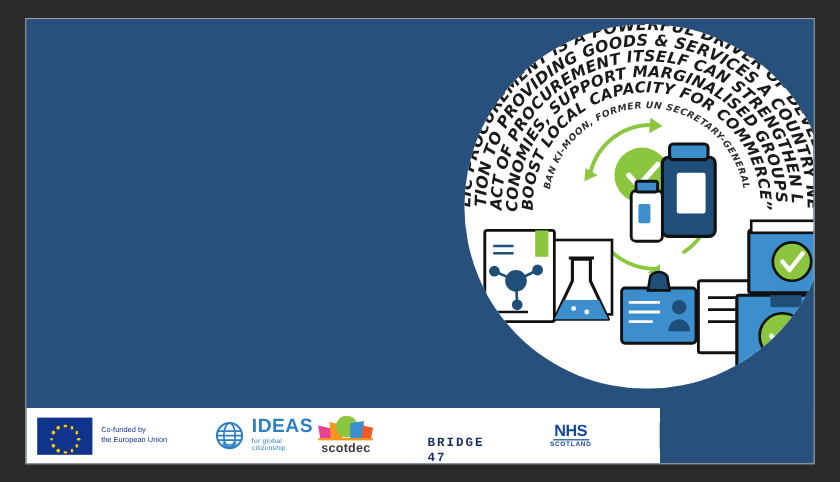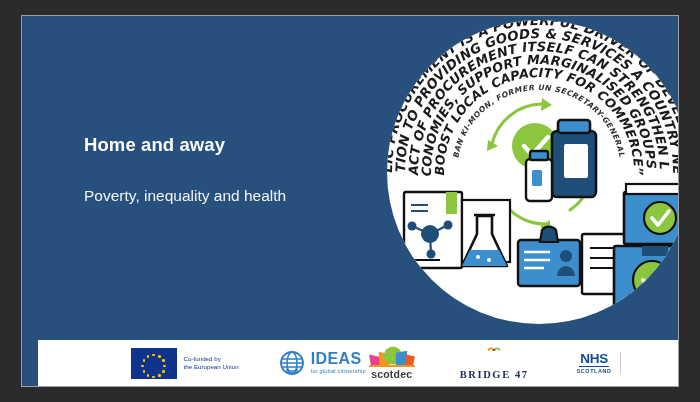--- a/index.html
+++ b/index.html
@@ -94,39 +94,39 @@
     font-size: 7.6px;
     font-weight: bold;
     font-style: italic;
     letter-spacing: 0.5px;
     fill: #2f2f2f;
   }
 
   
   .footer-band {
     position: absolute;
-    left: 16px;
+    left: 0;
     top: 324px;
-    width: 652px;
+    width: 528px;
     height: 46px;
     background: #ffffff;
     display: flex;
     align-items: center;
-    justify-content: center;
+    justify-content: flex-end;
   }
   .logo {
     display: flex;
     align-items: center;
     height: 34px;
   }
   .logo-eu     { margin-left: 24px; }
   .logo-ideas  { margin-left: 38px; }
   .logo-scotdec{ }
   .logo-bridge { margin-left: 42px; }
-  .logo-nhs    { margin-left: 48px; }
+  .logo-nhs    { margin-left: 48px; gap: 47px; }
   .logo-global { margin-left: 14px; }
 
   
   .eu-flag {
     width: 46px; height: 31px;
     background: #10338c;
     position: relative;
     overflow: hidden;
     flex: none;
   }
@@ -177,21 +177,21 @@
   }
 
   
   .bridge-wrap { display: flex; flex-direction: column; align-items: center; }
   .bridge-text {
     font-size: 10.5px;
     font-weight: bold;
     color: #1b2f63;
     letter-spacing: 1.6px;
     margin-top: 18px;
-    font-family: Liberation Serif, serif;
+    font-family: Liberation Mono, monospace;
   }
 
   
   .nhs-wrap { display: flex; flex-direction: column; align-items: center; }
   .nhs-main {
     font-size: 13.5px;
     font-weight: bold;
     color: #13499b;
     letter-spacing: -0.3px;
     line-height: 1;
@@ -229,24 +229,20 @@
   }
 </style>
 </head>
 <body>
 
 <div class="viewer-frame">
   <div class="slide">
 
     <div class="slide-body">
 
-      <div class="title-block">
-        <div class="slide-title">Home and away</div>
-        <div class="slide-subtitle">Poverty, inequality and health</div>
-      </div>
 
       <div class="circle-graphic">
         <svg width="330" height="330" viewBox="0 0 330 330" xmlns="http://www.w3.org/2000/svg">
           <defs>
 
             <path id="arcA" d="M 18,178 A 147,147 0 0 1 312,178" fill="none"></path>
             <path id="arcB" d="M 31,178 A 134,134 0 0 1 299,178" fill="none"></path>
             <path id="arcC" d="M 44,178 A 121,121 0 0 1 286,178" fill="none"></path>
             <path id="arcD" d="M 57,178 A 108,108 0 0 1 273,178" fill="none"></path>
             <path id="arcE" d="M 70,178 A 95,95 0 0 1 260,178" fill="none"></path>

